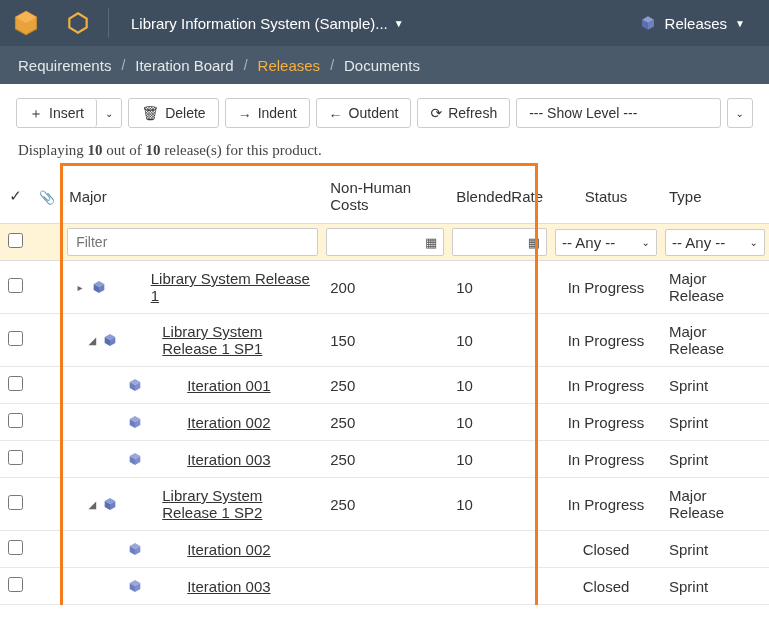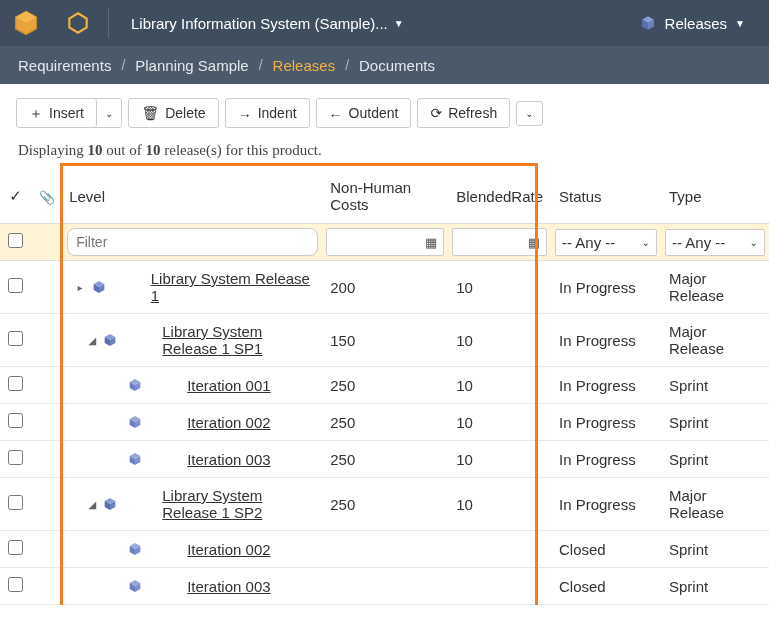--- a/index.html
+++ b/index.html
@@ -34,33 +34,33 @@
     
     
     .summary { padding: 4px 18px 10px 18px; font-size: 15px; color: #444; font-family: Liberation Serif, serif; }
     
     
     .table-wrap { position: relative; }
     .highlight-box { position: absolute; border: 3px solid #f47c20; pointer-events: none; z-index: 5; }
     table { width: 100%; border-collapse: collapse; }
     thead th { text-align: left; font-weight: 400; padding: 10px 8px 10px 8px; border-bottom: 1px solid #ddd; color: #333; font-size: 15px; background: #fff; }
     thead tr.filters th { padding: 4px 4px; background: #fff4d6; }
-    thead tr.filters input[type="text"] { width: 100%; border: 1px solid #ccc; padding: 5px 8px; font-size: 14px; border-radius: 8px; }
+    thead tr.filters input[type="text"] { width: 100%; border: 1px solid #ccc; padding: 5px 8px; font-size: 14px; border-radius: 2px; }
     thead tr.filters .num-input { display: flex; align-items: center; border: 1px solid #ccc; border-radius: 2px; background: #fff; }
     thead tr.filters .num-input input { border: none; flex: 1; padding: 5px 6px; min-width: 0; width: 50px; }
     thead tr.filters .num-input .calc { padding: 0 6px; color: #555; font-size: 13px; }
     thead tr.filters .any-sel { display: flex; align-items: center; border: 1px solid #ccc; border-radius: 2px; background: #fff; padding: 4px 6px; justify-content: space-between; cursor: pointer; }
     thead tr.filters .any-sel .caret { font-size: 10px; }
     
     th.col-check, td.col-check { width: 22px; text-align: center; padding-left: 8px; }
     th.col-attach, td.col-attach { width: 22px; text-align: center; }
     th.col-name, td.col-name { padding-left: 6px; }
     th.col-cost, td.col-cost { width: 126px; }
     th.col-rate, td.col-rate { width: 98px; }
-    th.col-status, td.col-status { width: 110px; }
+    th.col-status, td.col-status { width: 110px; text-align: center; }
     th.col-type, td.col-type { width: 108px; }
     
     tbody td { padding: 9px 8px; border-bottom: 1px solid #e8e8e8; font-size: 15px; vertical-align: middle; }
     .name-cell { display: flex; align-items: center; gap: 6px; }
     .name-cell .indent { display: inline-block; }
     .name-cell .expander { width: 10px; color: #666; font-size: 10px; cursor: pointer; display: inline-flex; justify-content: center; }
     .name-cell .release-icon { width: 16px; height: 16px; display: inline-flex; }
     .name-cell a { color: #333; text-decoration: underline; cursor: pointer; margin-left: 38px; }
     input[type="checkbox"] { width: 15px; height: 15px; cursor: pointer; }
   </style>
@@ -94,21 +94,21 @@
       <polygon points="20,7.5 12,12 12,21 20,16.5" fill="#6d80c0"></polygon>
     </svg>
     <span>Releases</span>
     <span class="caret" style="font-size:10px;">▼</span>
   </div>
 </div>
 
 <div class="breadcrumb">
   <span class="crumb">Requirements</span>
   <span class="sep">/</span>
-  <span class="crumb">Planning Sample</span>
+  <span class="crumb">Iteration Board</span>
   <span class="sep">/</span>
   <span class="crumb active">Releases</span>
   <span class="sep">/</span>
   <span class="crumb">Documents</span>
 </div>
 
 <div class="toolbar">
   <div class="btn-group">
     <button class="btn">
         <span class="icn">＋</span>
@@ -128,20 +128,23 @@
     </button>
   <button class="btn">
       <span class="icn">←</span>
       <span>Outdent</span>
     </button>
   <button class="btn">
       <span class="icn">⟳</span>
       <span>Refresh</span>
     </button>
   <div class="level-select">
+    <div class="sel">
+        <span>--- Show Level ---</span>
+      </div>
     <button class="btn caret-only">
         <span style="font-size:10px;">⌄</span>
       </button>
   </div>
 </div>
 
 <div class="summary">
   <span>Displaying</span>
   <strong>10</strong>
   <span>out of</span>
@@ -149,21 +152,21 @@
   <span>release(s) for this product.</span>
 </div>
 
 <div class="table-wrap">
   <div class="highlight-box" style="top:-6px; left:60px; width:478px; height:445px;"></div>
   <table>
     <thead>
       <tr>
         <th class="col-check">✓</th>
         <th class="col-attach"><span style="font-size:13px;">📎</span></th>
-        <th class="col-name">Level</th>
+        <th class="col-name">Major</th>
         <th class="col-cost">Non-Human Costs</th>
         <th class="col-rate">BlendedRate</th>
         <th class="col-status">Status</th>
         <th class="col-type">Type</th>
       </tr>
       <tr class="filters">
         <th class="col-check"><input type="checkbox" style=""></th>
         <th class="col-attach"></th>
         <th class="col-name"><input type="text" placeholder="Filter" style=""></th>
         <th class="col-cost">

